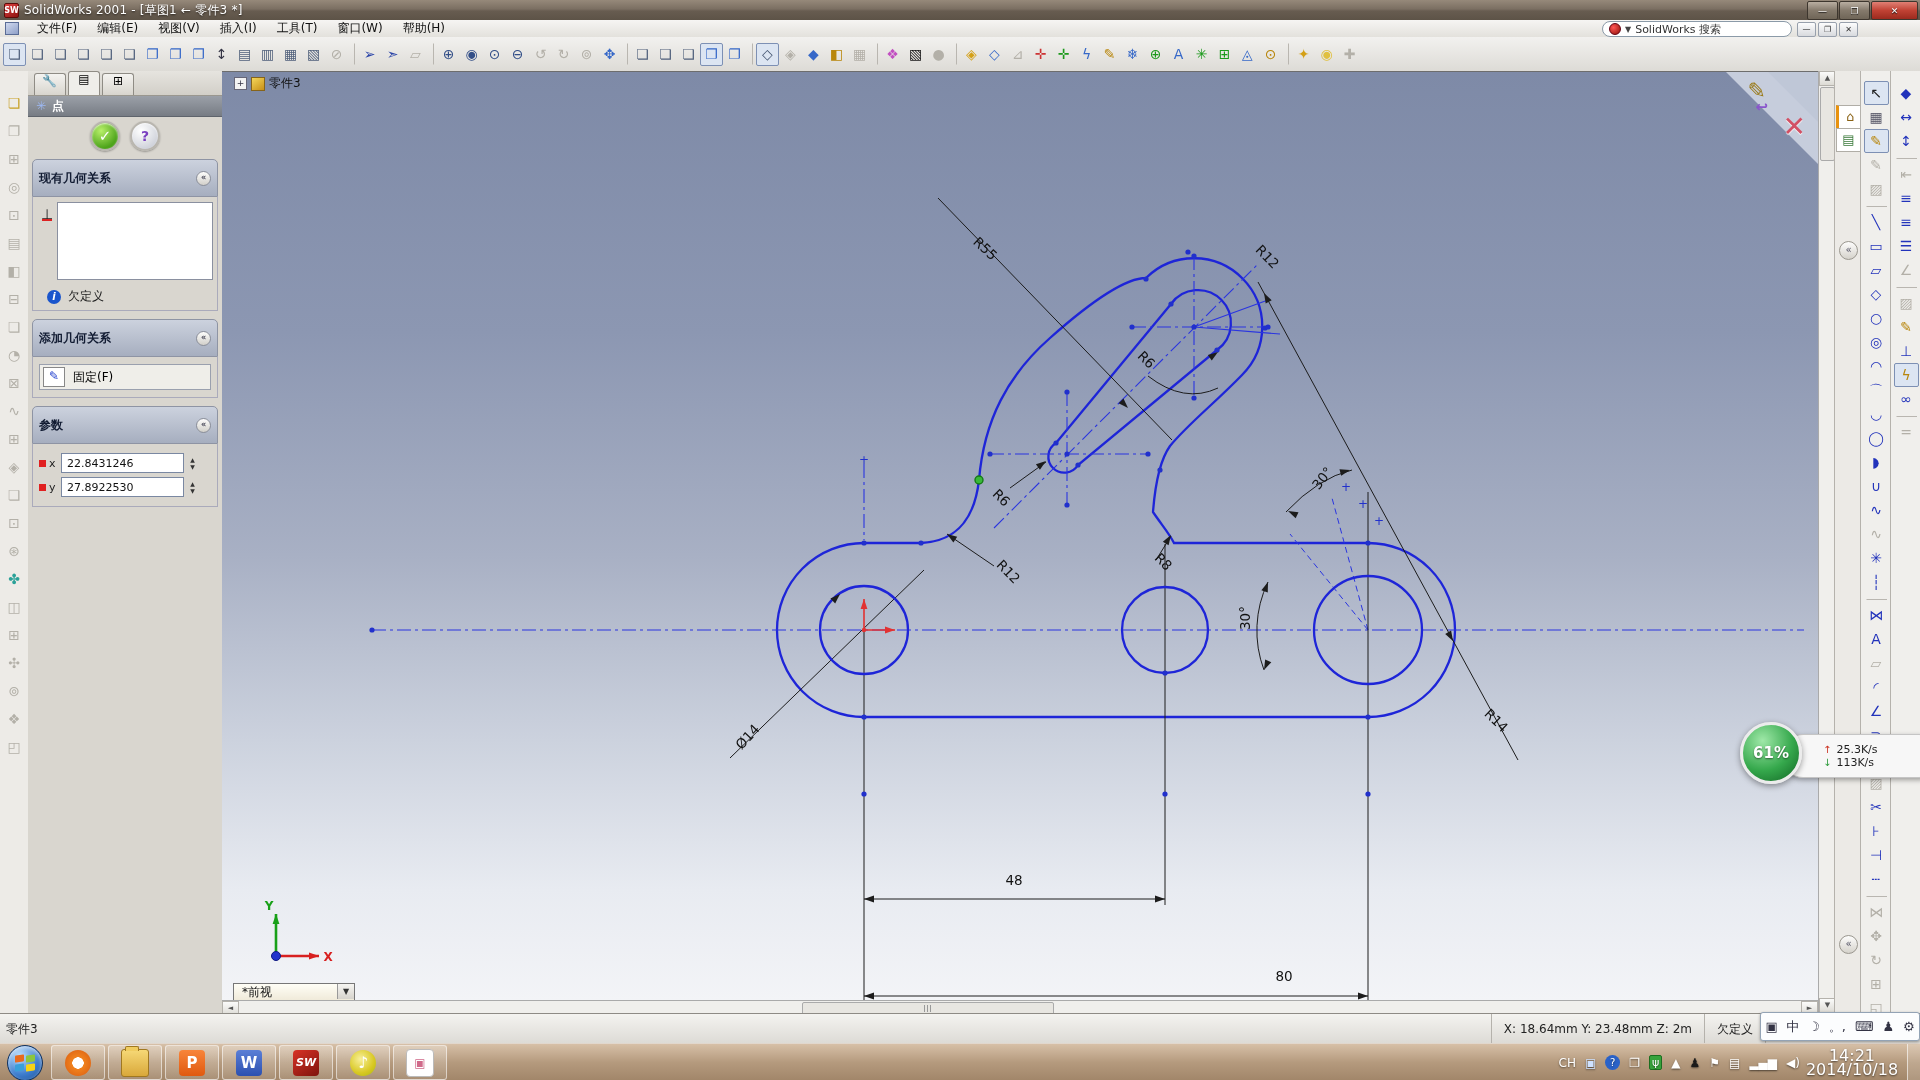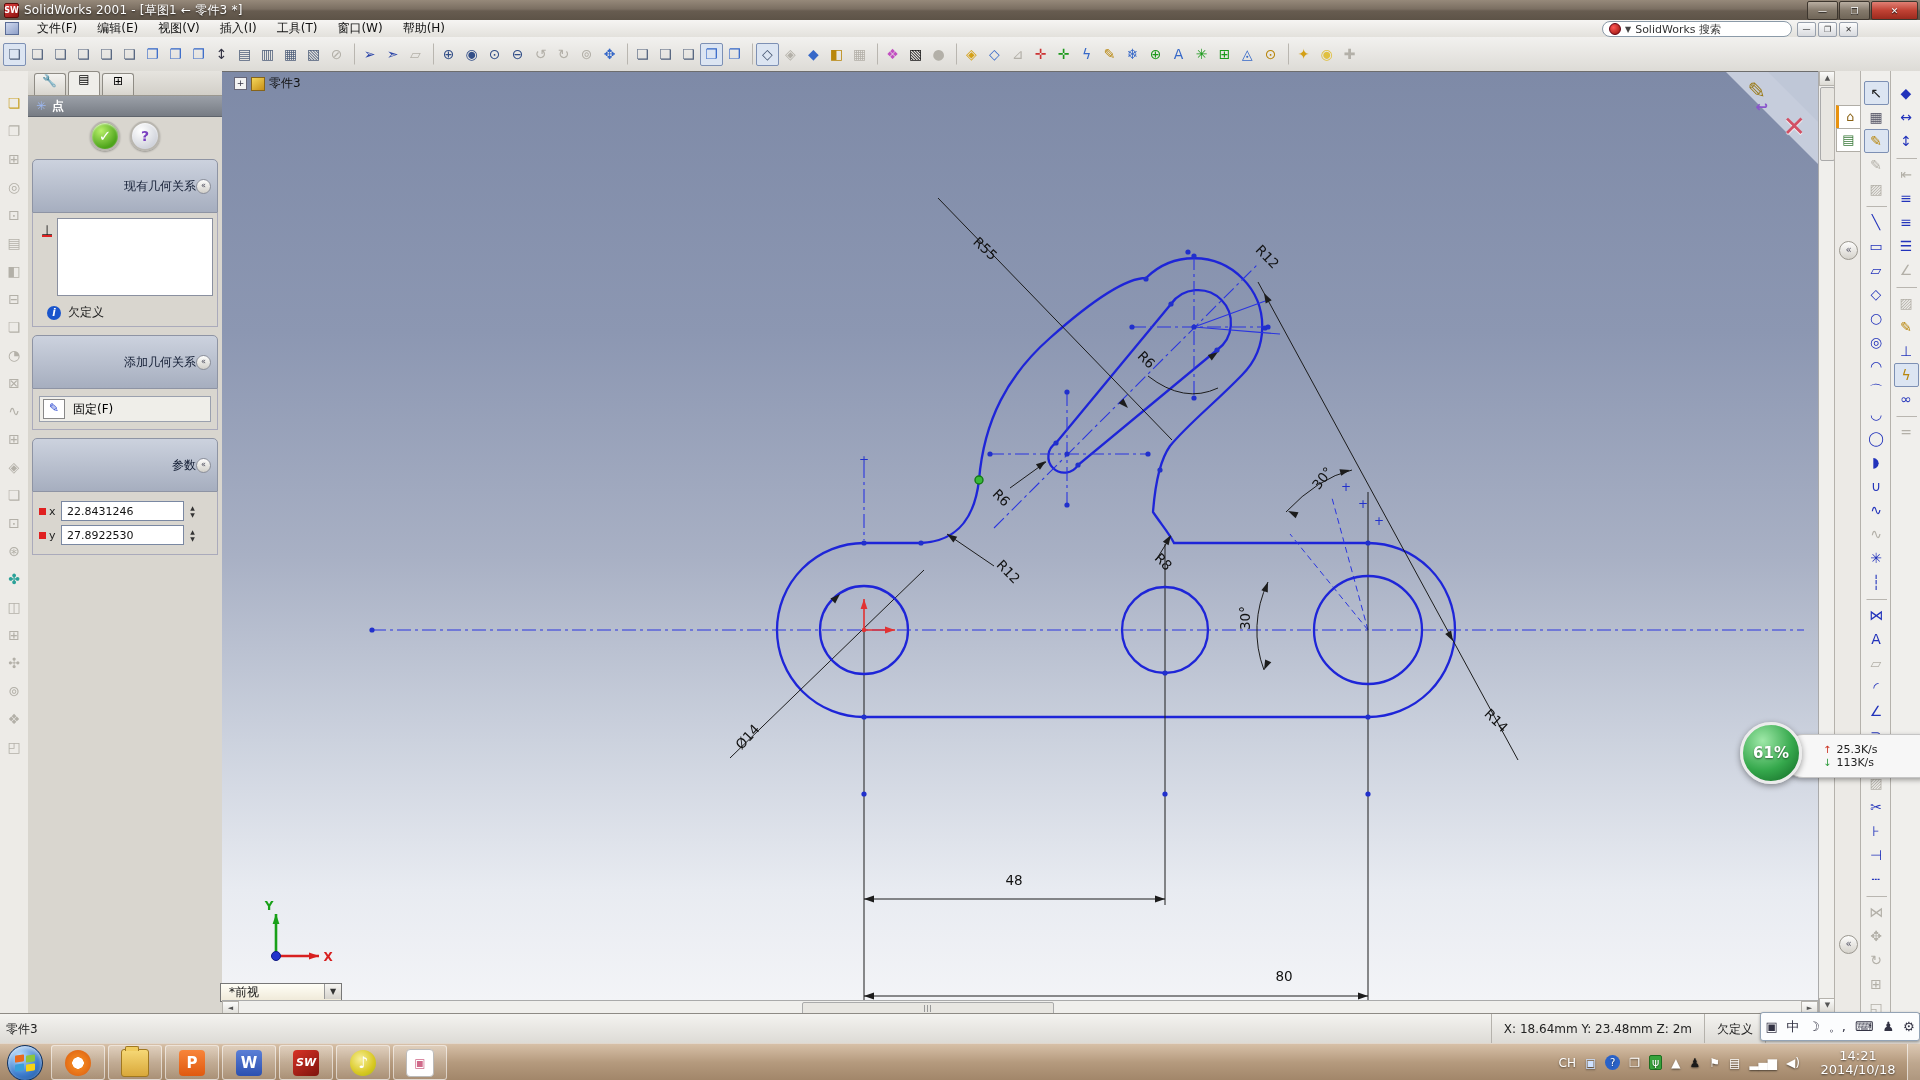--- a/index.html
+++ b/index.html
@@ -65,22 +65,22 @@
     display:flex;align-items:center;padding-left:8px;border-bottom:1px solid #5f646c}
   #pm-title .ast{color:#9db8f2;margin-right:6px;font-weight:normal}
   #pm-btnrow{height:38px;display:flex;align-items:center;justify-content:center;gap:10px}
   .roundbtn{width:26px;height:26px;border-radius:50%;border:2px solid #b9b6af;
     display:flex;align-items:center;justify-content:center;font-weight:bold;
     box-shadow:inset 0 1px 2px rgba(255,255,255,.8),0 1px 2px rgba(0,0,0,.3)}
   #pm-ok{background:radial-gradient(circle at 35% 30%,#b8f06a,#4ca31a 70%);color:#fff;font-size:15px}
   #pm-help{background:radial-gradient(circle at 35% 30%,#ffffff,#cfd2da 75%);color:#7a3fc0;font-size:14px}
   .grp{margin:4px 4px 8px 4px}
   .grp-hdr{height:20px;border-radius:5px 5px 0 0;border:1px solid #8e94a4;
-    background:linear-gradient(180deg,#ccd2de,#a6aebf);color:#121c33;font-weight:normal;
-    display:flex;align-items:center;padding:16px 6px;justify-content:flex-end}
+    background:linear-gradient(180deg,#ccd2de,#a6aebf);color:#121c33;font-weight:bold;
+    display:flex;align-items:center;padding:8px 6px;justify-content:space-between}
   .chev{width:13px;height:13px;border-radius:50%;background:linear-gradient(#fdfdfc,#d2d0ca);
     border:1px solid #8a8e99;color:#445;font-size:8px;line-height:12px;text-align:center}
   .grp-body{border:1px solid #aab;border-top:none;background:#d9d6cf;padding:5px 4px}
   #rel-row{display:flex}
   #perp-ico{width:20px;font-size:14px;color:#1a1a1a;text-align:center;margin-top:4px}
   #perp-ico i{display:block;width:10px;border-bottom:2px solid #d22;margin:-3px auto 0}
   #rel-list{flex:1;height:76px;background:#fff;border:1px solid #8a90a0}
   #info-row{display:flex;align-items:center;margin-top:8px;padding-left:10px;color:#222}
   #info-ico{width:14px;height:14px;border-radius:50%;background:#1a55cc;color:#fff;font-size:10px;
     font-style:italic;font-weight:bold;text-align:center;line-height:14px;margin-right:7px}
@@ -123,21 +123,21 @@
   #expand-box{width:11px;height:11px;border:1px solid #667;background:#f2f2f2;font-size:9px;
     line-height:10px;text-align:center;color:#334}
   #part-ico{width:12px;height:12px;background:linear-gradient(145deg,#f4d65a,#c89018);border:1px solid #86641a}
   #confirm-tri{right:0;top:0;width:0;height:0;border-top:92px solid rgba(210,216,229,.85);
     border-left:92px solid transparent}
   #confirm-tri2{right:0;top:0;width:0;height:0;border-top:50px solid rgba(190,198,214,.9);
     border-left:50px solid transparent}
   #confirm-pencil{right:52px;top:6px;font-size:22px;color:#9a7a18}
   #confirm-arrow{right:50px;top:26px;font-size:15px;color:#8a55cc;font-weight:bold}
   #confirm-close{right:12px;top:38px;font-size:28px;font-weight:bold;color:#d25064;text-shadow:0 1px 1px #fff}
-  #viewcombo{left:220px;top:983px;width:120px;height:17px;border:1px solid #777;display:flex;
+  #viewcombo{left:233px;top:983px;width:120px;height:17px;border:1px solid #777;display:flex;
     background:linear-gradient(#fffef6,#efe9d8);font-size:12px;color:#111;}
   #viewcombo .vlabel{flex:1;padding-left:8px}
   #viewcombo .varrow{width:16px;height:15px;border-left:1px solid #999;background:linear-gradient(#f6f5f2,#d6d3cc);
     font-size:8px;text-align:center;line-height:15px;color:#333}
 
   
   #hscroll{left:222px;top:1000px;width:1596px;height:13px;background:#f0efec;border-top:1px solid #aaa;display:flex}
   .sbtn{width:15px;height:13px;background:linear-gradient(#fbfbfa,#dddbd5);border:1px solid #b5b2ac;
     font-size:7px;color:#555;text-align:center;line-height:12px;flex:none}
   #hthumb{position:absolute;left:580px;top:1px;width:250px;height:11px;background:#e8e6e1;
@@ -209,21 +209,21 @@
     border:1px solid #a07820;border-bottom:none;border-radius:2px 2px 0 0}
   .k-wps-p{background:linear-gradient(#f8853a,#e0590f)}
   .k-wps-w{background:linear-gradient(#5b7fd6,#2c50b0)}
   .k-sw{background:linear-gradient(145deg,#d83226,#7e130c);font-size:11px;font-style:italic}
   .k-music{border-radius:50%;background:radial-gradient(circle at 40% 35%,#f8ef9a,#d8c822 60%,#a8b810);color:#fff;font-size:16px}
   .k-viewer{background:#fff;border:1px solid #bbb;color:#d06a8a;font-size:12px}
   #tray{position:absolute;right:120px;display:flex;align-items:center;gap:9px;color:#fff;font-size:12px;
     text-shadow:0 1px 2px rgba(0,0,0,.55)}
   #tray .usb{background:#37a33c;border-radius:2px;padding:0 2px;font-size:11px;border:1px solid #1c6e20}
   #tray .qm{background:#2a62c8;border-radius:50%;width:15px;height:15px;line-height:15px;text-align:center;font-size:10px}
-  #clock{position:absolute;right:14px;width:96px;text-align:center;color:#fff;font-size:13px;
+  #clock{position:absolute;right:20px;width:96px;text-align:center;color:#fff;font-size:16px;
     line-height:14px;text-shadow:0 1px 2px rgba(0,0,0,.6)}
   #showdesk{position:absolute;right:0;top:0;width:12px;height:37px;border-left:1px solid rgba(255,255,255,.6);
     background:rgba(255,255,255,.14)}
 </style>
 </head>
 <body>
 
 <div id="titlebar" class="abs">
   <div id="app-icon">SW</div>
   <span id="title-text">SolidWorks 2001 - [草图1 ← 零件3 *]</span>

